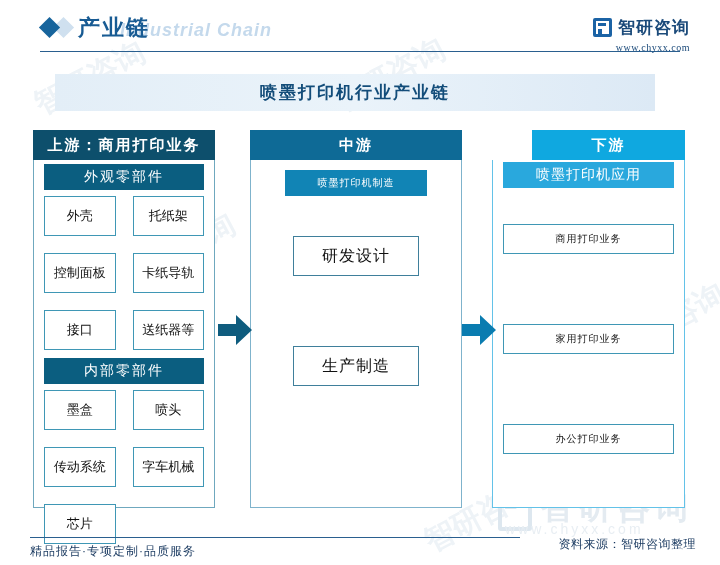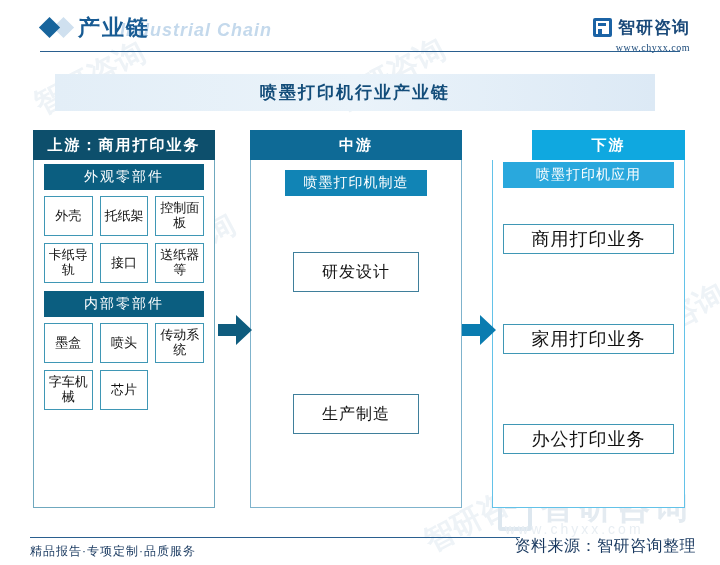--- a/index.html
+++ b/index.html
@@ -212,22 +212,22 @@
     color: #fff;
     font-size: 14px;
     display: flex;
     align-items: center;
     justify-content: center;
     letter-spacing: 2px;
     margin-bottom: 6px;
   }
   .grid2 {
     display: grid;
-    grid-template-columns: 1fr 1fr 1fr;
-    gap: 7px;
+    grid-template-columns: 1fr 1fr;
+    gap: 17px;
   }
   .cell {
     border: 1px solid #3f97b5;
     background: #ffffff;
     height: 40px;
     display: flex;
     align-items: center;
     justify-content: center;
     text-align: center;
     font-size: 13px;
@@ -239,34 +239,34 @@
   .sub-gap { height: 8px; }
 
   
   #col-mid { left: 250px; width: 212px; }
   #col-mid .col-head { background: #0e6a96; }
   #col-mid .col-body { border-color: #7fb3cc; height: 348px; padding: 10px 14px; }
   .mid-sub {
     height: 26px;
     background: #1184b5;
     color: #fff;
-    font-size: 14px;
+    font-size: 10px;
     display: flex;
     align-items: center;
     justify-content: center;
     letter-spacing: 1px;
     margin: 0 auto 0 auto;
     width: 142px;
   }
   .mid-box {
     border: 1px solid #3f7f9b;
     background: #fff;
     width: 124px;
     height: 38px;
-    margin: 16px auto;
+    margin: 0 auto;
     display: flex;
     align-items: center;
     justify-content: center;
     font-size: 16px;
     color: #111;
     letter-spacing: 1px;
   }
   .mid-spacer-a { height: 40px; }
   .mid-spacer-b { height: 70px; }
 
@@ -285,21 +285,21 @@
     letter-spacing: 1px;
     width: 100%;
   }
   .down-box {
     border: 1px solid #3f97b5;
     background: #fff;
     height: 28px;
     display: flex;
     align-items: center;
     justify-content: center;
-    font-size: 18px;
+    font-size: 10px;
     color: #111;
     letter-spacing: 1px;
   }
   .down-gap-1 { height: 36px; }
   .down-gap-2 { height: 70px; }
   .down-gap-3 { height: 70px; }
 
   
   .arrow {
     position: absolute;
@@ -323,21 +323,21 @@
     position: absolute;
     left: 30px; top: 543px;
     font-size: 12px;
     color: #17375e;
     letter-spacing: 1px;
     z-index: 5;
   }
   .footer-right {
     position: absolute;
     right: 24px; top: 536px;
-    font-size: 16px;
+    font-size: 12px;
     color: #17375e;
     letter-spacing: 0.5px;
     z-index: 5;
   }
 </style>
 </head>
 <body>
 
 <div class="wm wm-slant" style="left:30px; top:58px;">智研咨询</div>
 <div class="wm wm-slant" style="left:330px; top:55px;">智研咨询</div>

